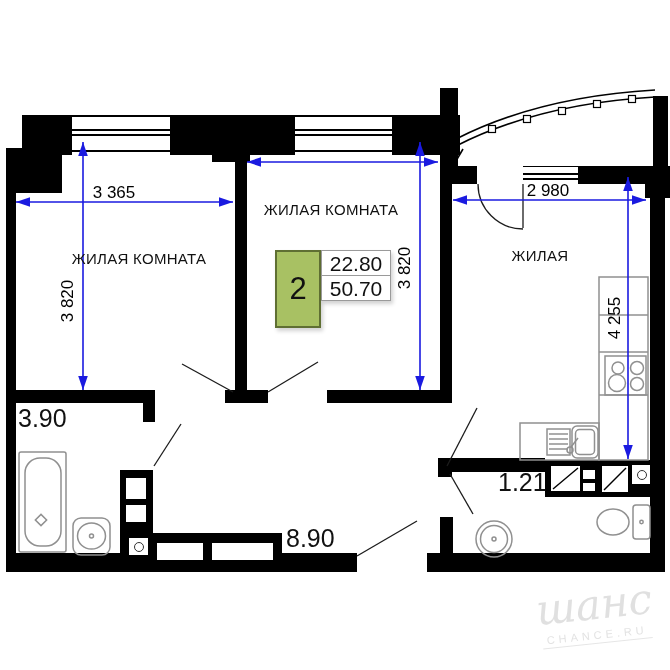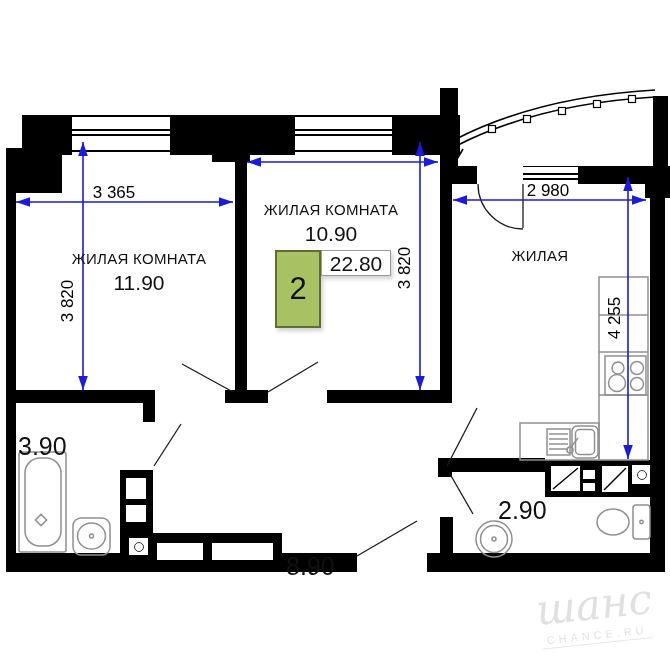--- a/index.html
+++ b/index.html
@@ -7,21 +7,21 @@
   .plan{position:relative;width:670px;height:670px;background:#fff;overflow:hidden;
         font-family:"Liberation Sans",sans-serif;color:#111;}
   .w{position:absolute;background:var(--wall);}
   .white{position:absolute;background:#fff;}
   .win{position:absolute;background:#fff;border-top:2px solid #000;}
   .win i{position:absolute;left:0;right:0;height:1.5px;background:#000;display:block;}
   svg.ov{position:absolute;left:0;top:0;z-index:5;}
   .lbl{position:absolute;z-index:6;text-align:center;}
   .rname{font-size:15px;letter-spacing:.3px;}
   .rarea{font-size:21px;}
-  .bigarea{font-size:25px;text-align:left;margin-top:28px;}
+  .bigarea{font-size:25px;text-align:left;}
   .dimt{font-size:17px;color:#000;}
   .vdim{white-space:nowrap;transform:rotate(-90deg);}
   .groom{position:absolute;left:275px;top:250px;width:46px;height:78px;background:var(--green);
          border:2px solid #5f6f33;box-sizing:border-box;z-index:7;
          display:flex;align-items:center;justify-content:center;font-size:31px;box-shadow:2px 3px 4px rgba(0,0,0,.18);}
   .cells{position:absolute;left:321px;top:250px;width:70px;z-index:7;box-shadow:2px 3px 4px rgba(0,0,0,.18);}
   .cell{height:26px;line-height:25px;background:#fff;border:1px solid #9a9a9a;box-sizing:border-box;
         font-size:21px;text-align:center;margin-top:-1px;}
   .cell:first-child{margin-top:0;}
   .wm{position:absolute;left:515px;top:585px;width:160px;z-index:4;transform:rotate(-6deg);
@@ -188,41 +188,40 @@
       <polygon points="453,200 467,195.2 467,204.8" stroke="none"></polygon>
       <polygon points="646,200 632,195.2 632,204.8" stroke="none"></polygon>
 
       <line x1="628" y1="177" x2="628" y2="459"></line>
       <polygon points="628,177 623.2,191 632.8,191" stroke="none"></polygon>
       <polygon points="628,459 623.2,445 632.8,445" stroke="none"></polygon>
     </g>
   </svg>
 
   <div class="lbl rname" style="left:55px;top:250px;width:168px">ЖИЛАЯ КОМНАТА</div>
-  <div class="lbl rarea" style="left:55px;top:271px;width:168px">11.90</div>
 
   <div class="lbl rname" style="left:250px;top:201px;width:162px">ЖИЛАЯ КОМНАТА</div>
-  <div class="lbl rarea" style="left:250px;top:222px;width:162px">10.90</div>
 
   <div class="lbl rname" style="left:470px;top:247px;width:140px">ЖИЛАЯ</div>
 
 
   <div class="lbl bigarea" style="left:18px;top:404px;width:70px">3.90</div>
   <div class="lbl bigarea" style="left:286px;top:524px;width:70px">8.90</div>
-  <div class="lbl bigarea" style="left:498px;top:468px;width:70px">2.90</div>
+  <div class="lbl bigarea" style="left:498px;top:468px;width:70px">1.21</div>
 
   <div class="lbl dimt" style="left:49px;top:183px;width:130px">3 365</div>
   <div class="lbl dimt vdim" style="left:38px;top:291px;width:60px">3 820</div>
   <div class="lbl dimt vdim" style="left:375px;top:258px;width:60px">3 820</div>
   <div class="lbl dimt" style="left:503px;top:181px;width:90px">2 980</div>
   <div class="lbl dimt vdim" style="left:585px;top:308px;width:60px">4 255</div>
 
   <div class="groom">2</div>
   <div class="cells">
     <div class="cell">22.80</div>
+    <div class="cell">50.70</div>
   </div>
 
   <div class="wm">
     <div class="logo">шанс</div>
     <div class="site">CHANCE.RU</div>
   </div>
 
 </div>
 
 </body></html>

